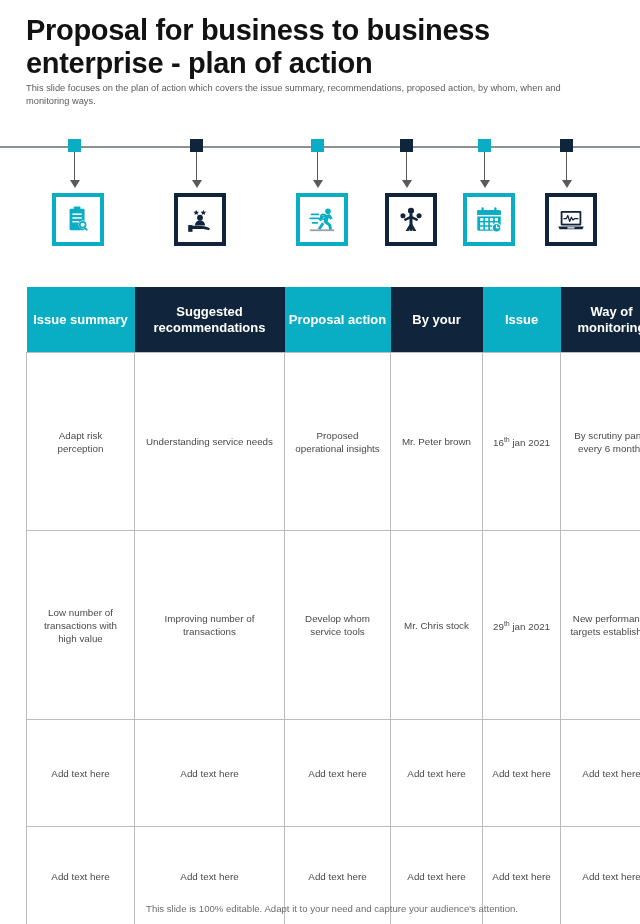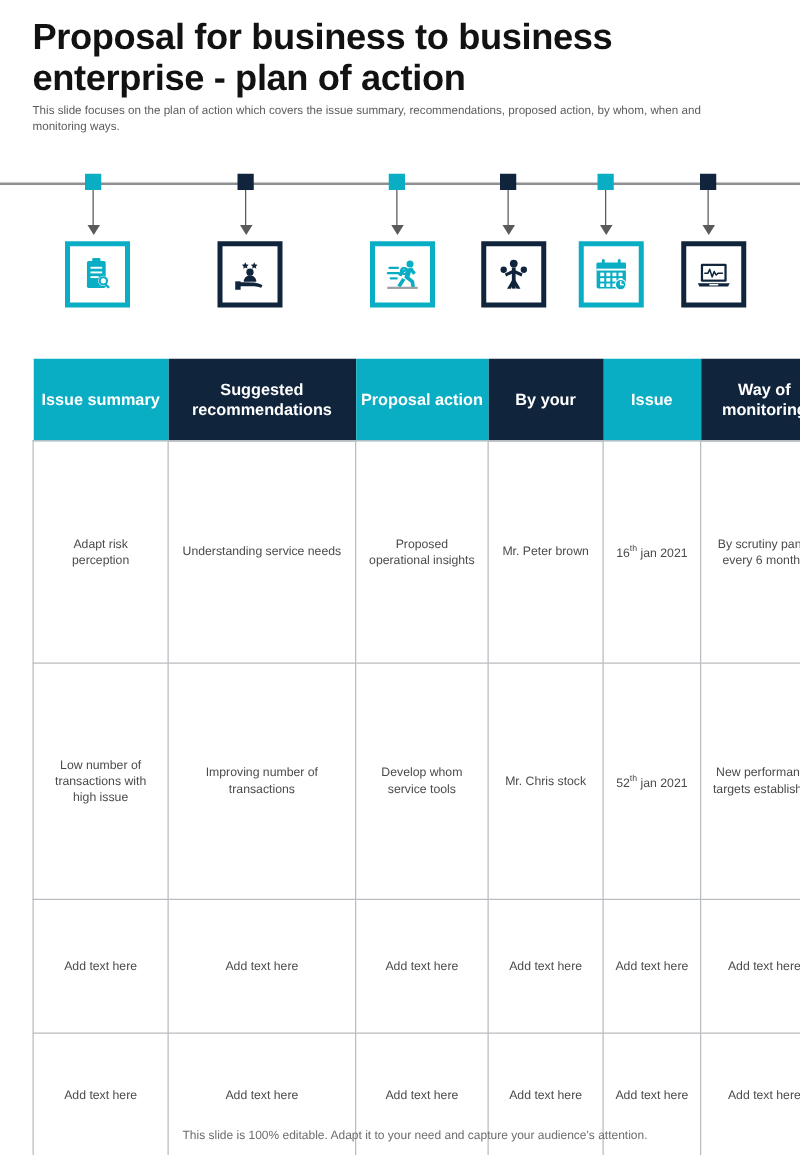--- a/index.html
+++ b/index.html
@@ -223,25 +223,25 @@
     <tbody>
       <tr class="r1">
         <td>Adapt risk perception</td>
         <td>Understanding service needs</td>
         <td>Proposed operational insights</td>
         <td>Mr. Peter brown</td>
         <td><span>16</span><sup>th</sup><span> jan 2021</span></td>
         <td>By scrutiny panel every 6 months</td>
       </tr>
       <tr class="r2">
-        <td>Low number of transactions with high issue</td>
+        <td>Low number of transactions with high value</td>
         <td>Improving number of transactions</td>
         <td>Develop whom service tools</td>
         <td>Mr. Chris stock</td>
-        <td><span>52</span><sup>th</sup><span> jan 2021</span></td>
+        <td><span>29</span><sup>th</sup><span> jan 2021</span></td>
         <td>New performance targets established</td>
       </tr>
       <tr class="r3">
         <td>Add text here</td>
         <td>Add text here</td>
         <td>Add text here</td>
         <td>Add text here</td>
         <td>Add text here</td>
         <td>Add text here</td>
       </tr>

